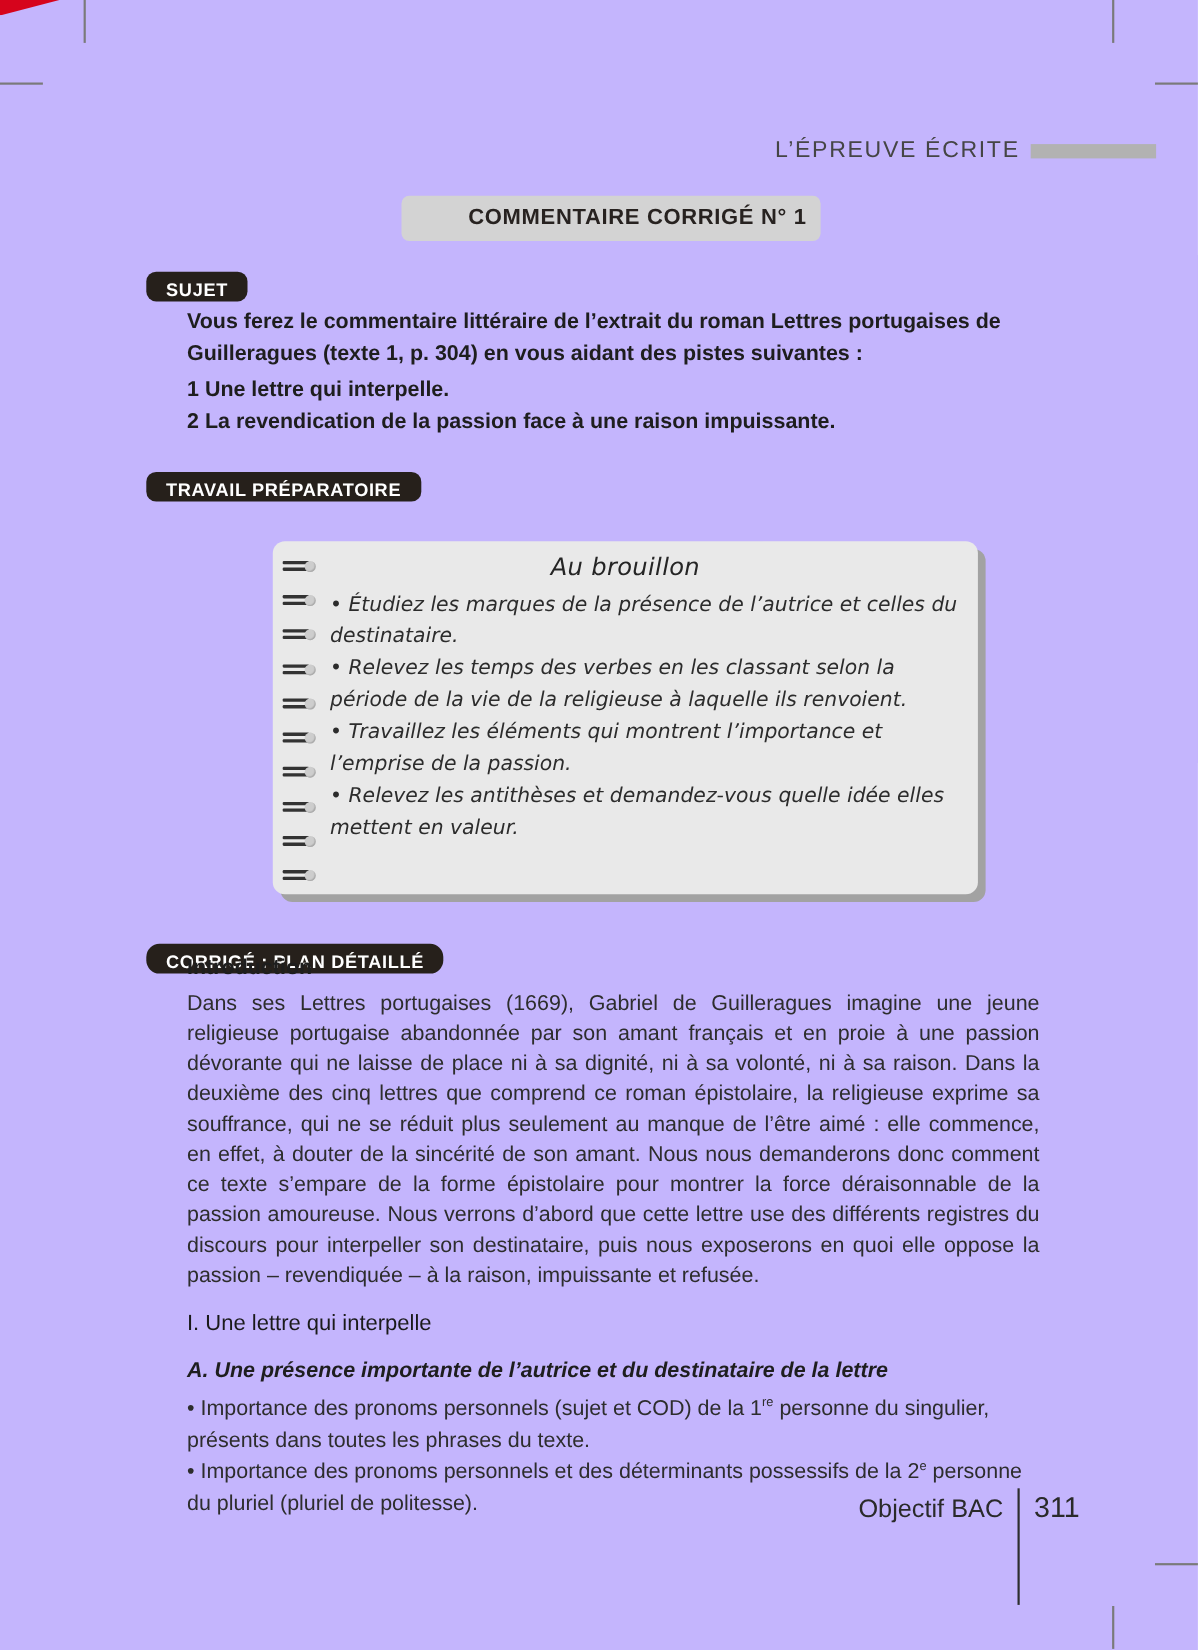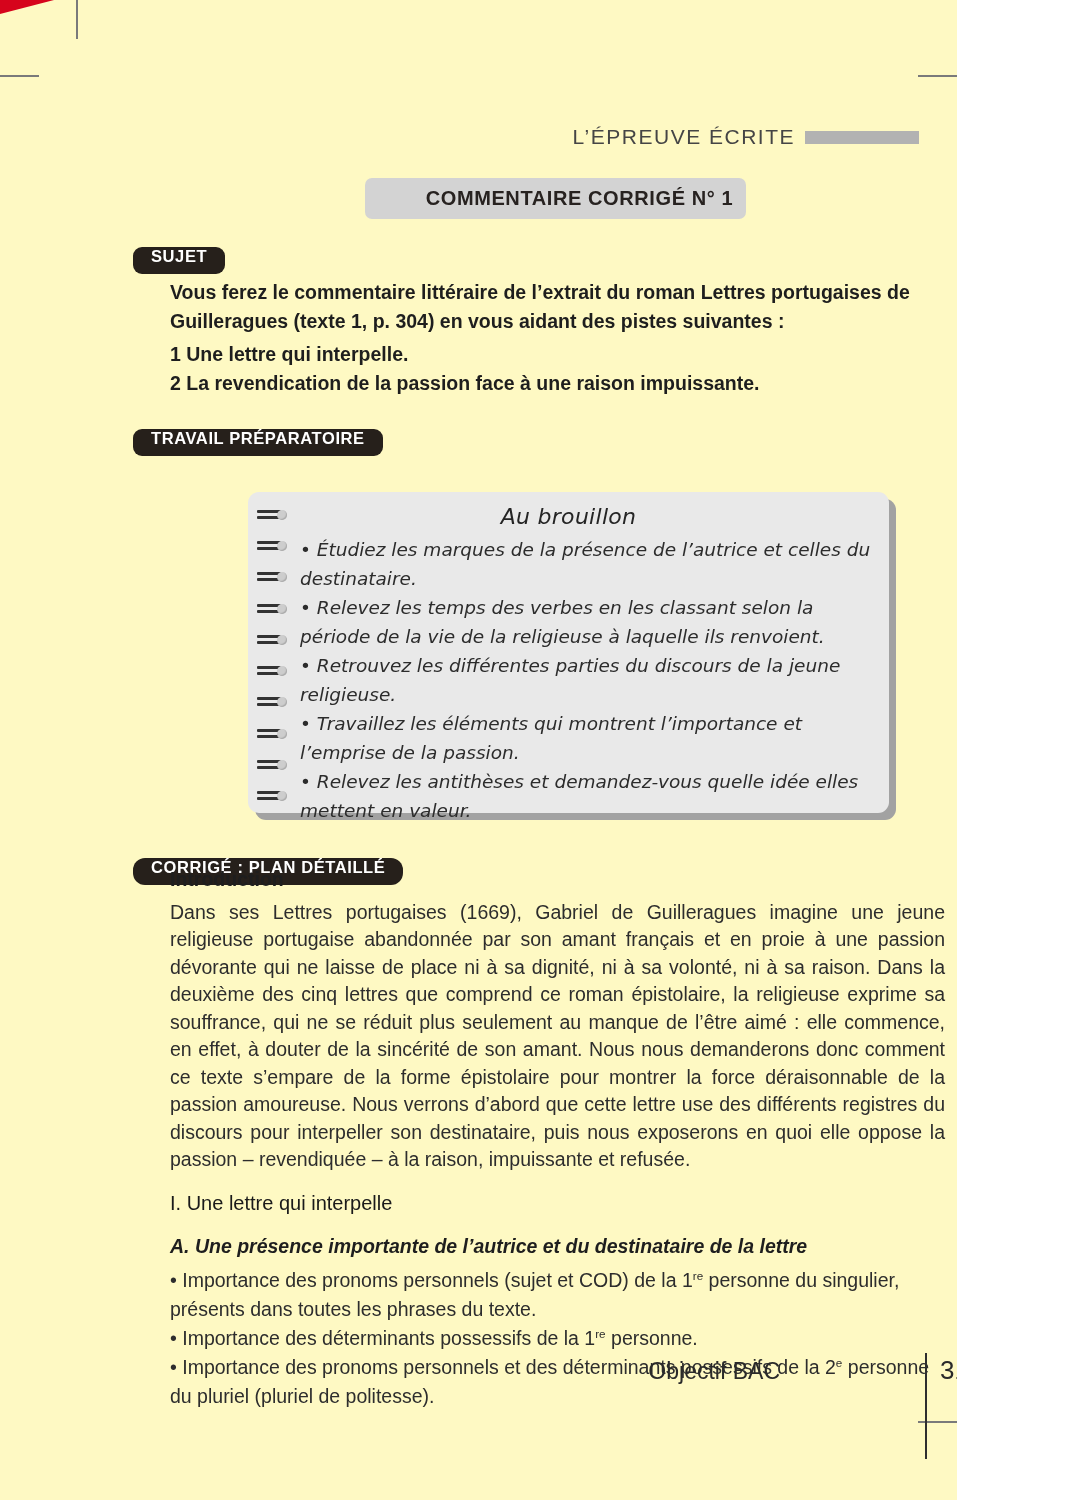--- a/index.html
+++ b/index.html
@@ -1,19 +1,19 @@
 <!DOCTYPE html>
 <html><head>
 <meta charset="utf-8">
 <style>
   * { margin:0; padding:0; box-sizing:border-box; }
   html,body { background:#ffffff; }
   body { font-family:"Liberation Sans", sans-serif; color:#2b2b2b; }
   .page {
-    position:relative; width:957px; height:1500px; background:#fef9c3;
+    position:relative; width:1089px; height:1500px; background:#c4b5fd;
     overflow:hidden;
   }
 
   
   .crop { position:absolute; background:#7a7a7a; }
   .crop.v { width:2px; height:39px; }
   .crop.h { width:39px; height:2px; }
 
   
   .red-corner {
@@ -38,21 +38,21 @@
     background:#d3d3d3; border-radius:7px;
     display:flex; align-items:center; justify-content:center;padding-left:48px;
   }
   .title-box .txt {
     font-size:20px; font-weight:700; color:#272220; letter-spacing:.6px;
   }
 
   
   .badge {
     position:absolute; height:27px; background:#26201b; border-radius:9px;
-    display:flex; align-items:flex-start; justify-content:center;
+    display:flex; align-items:flex-end; justify-content:center;
     color:#ffffff; font-weight:700; font-size:16.5px; letter-spacing:.6px;
     padding:0 18px;
   }
   .badge-sujet   { left:133px; top:247px; }
   .badge-travail { left:133px; top:429px; }
   .badge-corrige { left:133px; top:858px;border-radius:12px; }
 
   
   .sujet-text {
     position:absolute; left:170px; top:278px; width:778px;
@@ -210,36 +210,34 @@
       <span class="clip">
           <span class="b1"></span>
           <span class="b2"></span>
           <span class="bead"></span>
         </span>
     </div>
     <div class="note-title">Au brouillon</div>
     <div class="note-body">
       <p>• Étudiez les marques de la présence de l’autrice et celles du destinataire.</p>
       <p>• Relevez les temps des verbes en les classant selon la période de la vie de la religieuse à laquelle ils renvoient.</p>
-      <p>• Retrouvez les différentes parties du discours de la jeune religieuse.</p>
       <p>• Travaillez les éléments qui montrent l’importance et l’emprise de la passion.</p>
       <p>• Relevez les antithèses et demandez-vous quelle idée elles mettent en valeur.</p>
     </div>
   </div>
 
   <div class="badge badge-corrige">
     <span>CORRIGÉ : PLAN DÉTAILLÉ</span>
   </div>
   <div class="corrige-content">
     <div class="h-intro">Introduction</div>
     <div class="para"><span>Dans ses </span><span class="seg-i">Lettres portugaises</span><span> (1669), Gabriel de Guilleragues imagine une jeune religieuse portugaise abandonnée par son amant français et en proie à une passion dévorante qui ne laisse de place ni à sa dignité, ni à sa volonté, ni à sa raison. Dans la deuxième des cinq lettres que comprend ce roman épistolaire, la religieuse exprime sa souffrance, qui ne se réduit plus seulement au manque de l’être aimé : elle commence, en effet, à douter de la sincérité de son amant. Nous nous demanderons donc comment ce texte s’empare de la forme épistolaire pour montrer la force déraisonnable de la passion amoureuse. Nous verrons d’abord que cette lettre use des différents registres du discours pour interpeller son destinataire, puis nous exposerons en quoi elle oppose la passion – revendiquée – à la raison, impuissante et refusée.</span></div>
     <div class="h1">I. Une lettre qui interpelle</div>
     <div class="hA">A. Une présence importante de l’autrice et du destinataire de la lettre</div>
     <div class="bullet"><span>• Importance des pronoms personnels (sujet et COD) de la 1</span><sup>re</sup><span> personne du singulier, présents dans toutes les phrases du texte.</span></div>
-    <div class="bullet"><span>• Importance des déterminants possessifs de la 1</span><sup>re</sup><span> personne.</span></div>
     <div class="bullet"><span>• Importance des pronoms personnels et des déterminants possessifs de la 2</span><sup>e</sup><span> personne du pluriel (pluriel de politesse).</span></div>
   </div>
 
   <span class="footer-book">Objectif BAC</span>
   <span class="footer-rule"></span>
   <span class="footer-num">311</span>
 
 </div>
 
 </body></html>

